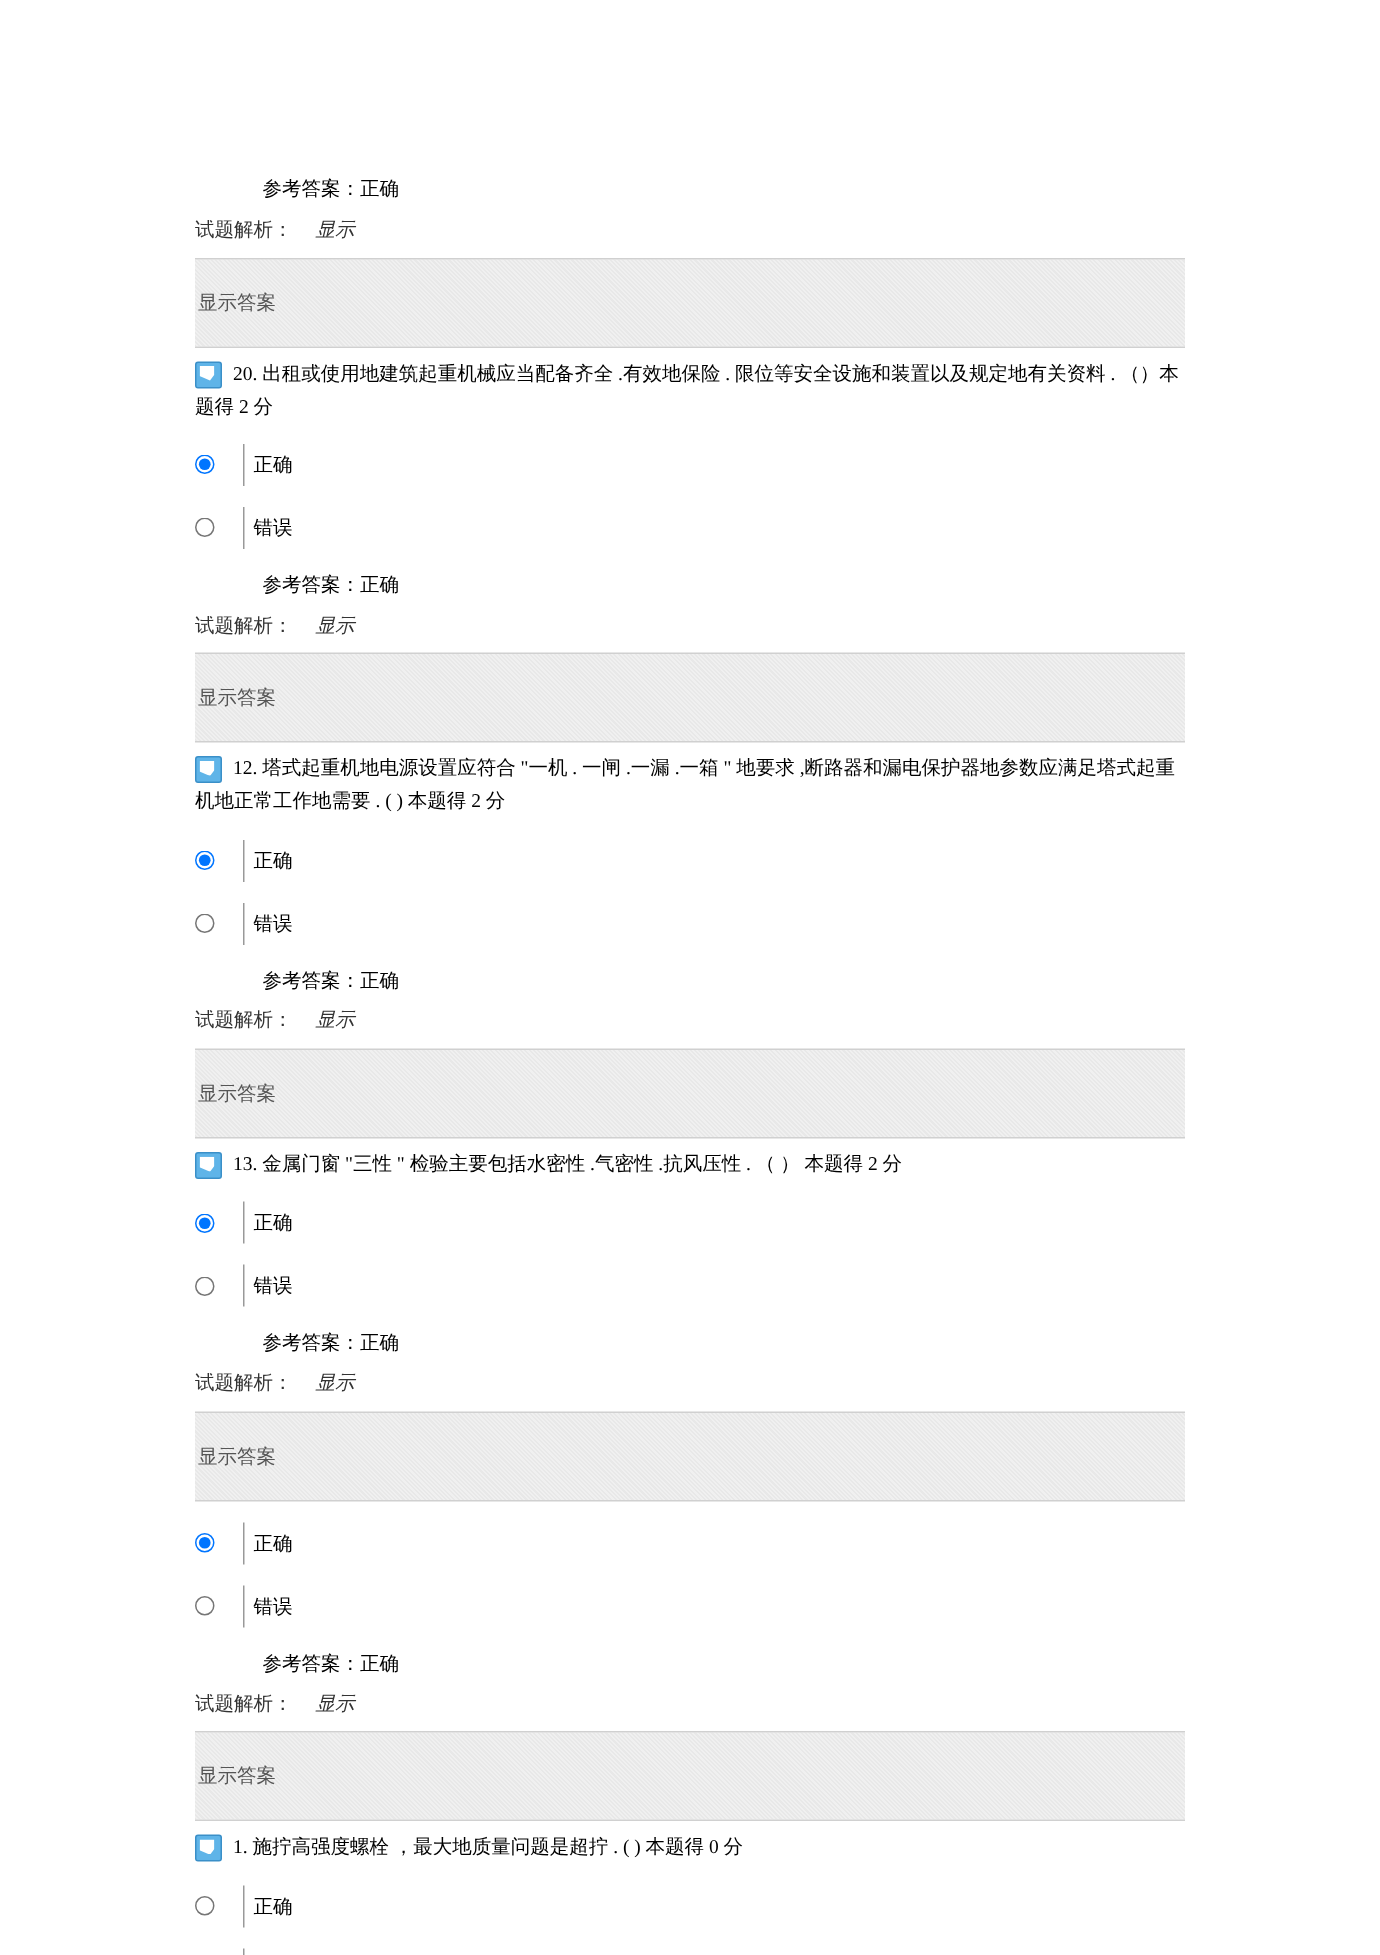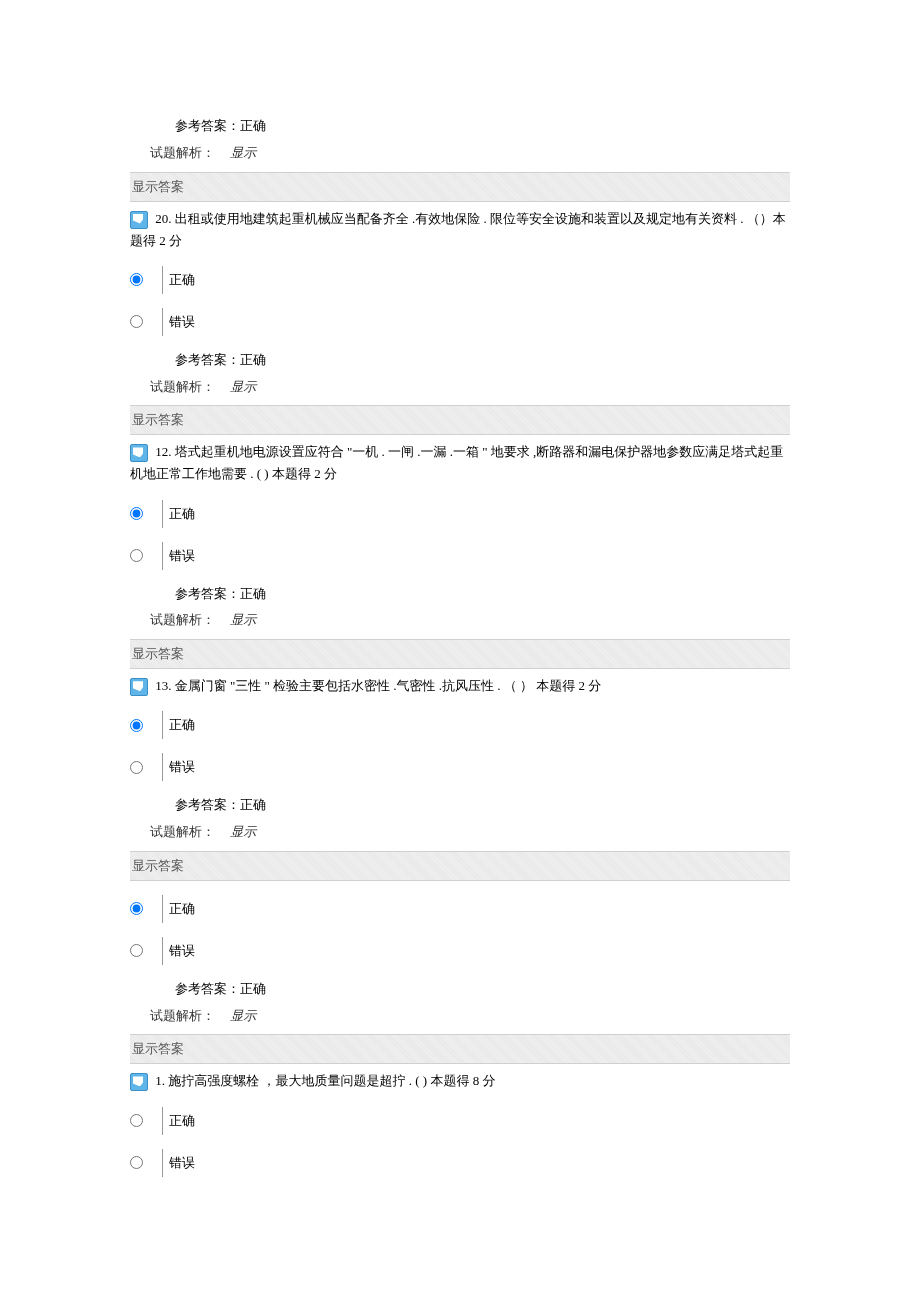--- a/index.html
+++ b/index.html
@@ -7,27 +7,27 @@
       font-family: SimSun, "宋体", serif;
       font-size: 13px;
       color: #000;
       background: #fff;
       padding: 110px 130px 0 130px;
       width: 920px;
     }
     .line { margin-bottom: 8px; line-height: 1.6; }
     .answer-bar {
       background: repeating-linear-gradient(45deg, #e8e8e8, #e8e8e8 1px, #f0f0f0 1px, #f0f0f0 2px);
-      padding: 5px 2px;
+      padding: 20px 2px;
       margin-bottom: 4px;
       color: #555;
       border-top: 1px solid #d0d0d0;
       border-bottom: 1px solid #d0d0d0;
     }
-    .analysis-label { color: #333; margin-left: 20px; }
+    .analysis-label { color: #333; }
     .analysis-link { color: #333; margin-left: 12px; text-decoration: none; font-style: italic; }
     .q-icon {
       display: inline-block;
       width: 18px; height: 18px;
       vertical-align: middle;
       margin-right: 4px;
       background: #5fb4e8;
       border: 1px solid #3a8fc8;
       position: relative;
       border-radius: 2px;
@@ -205,21 +205,21 @@
         <span class="analysis-label">试题解析：</span>
         <a href="#" class="analysis-link">显示</a>
       </div>
       <div class="answer-bar">显示答案</div>
     </div>
   </div>
 
   <div class="question-block">
     <div class="q-start-row">
       <span class="q-icon"></span>
-      <span>1.</span><span class="q-text"> 施拧高强度螺栓  ，最大地质量问题是超拧  . (  )   本题得  8 分</span><span class="q-text"></span><span class="q-text"></span>
+      <span>1.</span><span class="q-text"> 施拧高强度螺栓  ，最大地质量问题是超拧  . (  )   本题得  0 分</span><span class="q-text"></span><span class="q-text"></span>
     </div>
 
     <div class="option-row">
       <span class="radio-slot">
           <input type="radio" name="q4" style="">
         </span>
       <span class="vbar"></span>
       <span class="opt-label">正确</span>
     </div>
 

